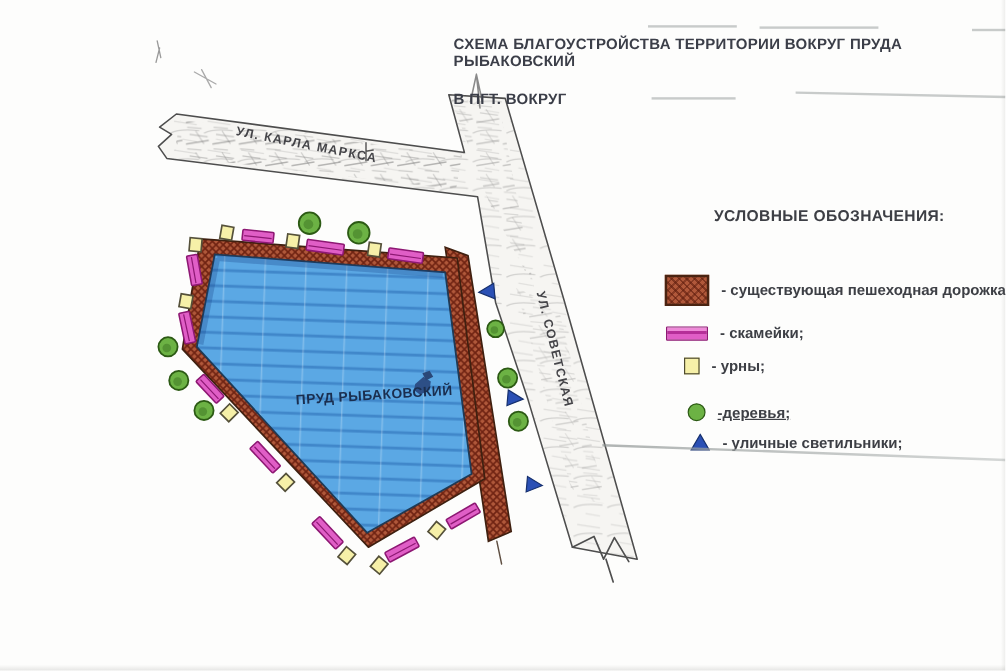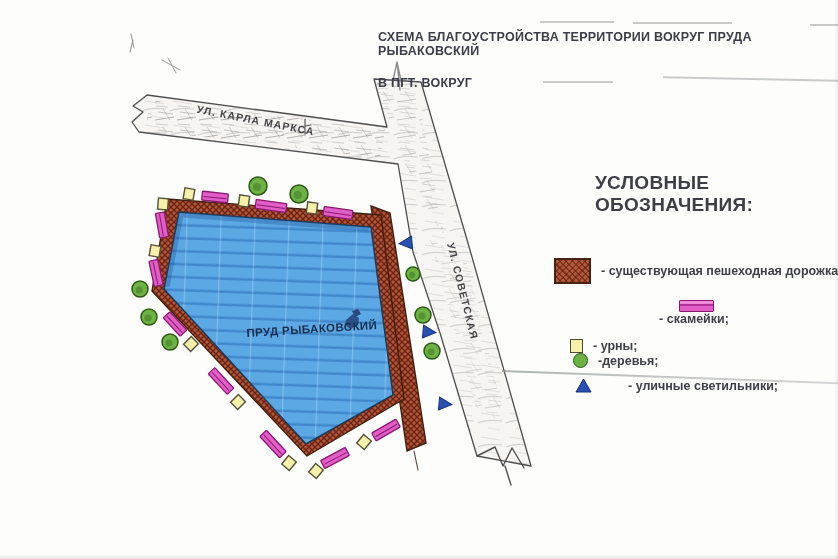--- a/index.html
+++ b/index.html
@@ -14,27 +14,27 @@
 
   .map-svg{position:absolute;left:0;top:0;}
 
   .title-block{
     position:absolute;left:378px;top:30px;width:456px;text-align:left;
     color:var(--text-dark);font-weight:bold;font-size:12.5px;letter-spacing:0.25px;line-height:14px;
   }
   .title-line2{margin-top:18px;font-size:12.5px;}
 
   .legend{position:absolute;left:540px;top:172px;width:298px;color:#3d3f45;}
-  .legend-title{font-weight:bold;font-size:19px;margin-left:55px;letter-spacing:0.3px;}
+  .legend-title{font-weight:bold;font-size:13px;margin-left:55px;letter-spacing:0.3px;}
   .lg-row{display:flex;align-items:center;}
   .lg-row.r1{margin-top:42px;}
-  .lg-row.r2{margin-top:16px;flex-direction:column;}
+  .lg-row.r2{margin-top:16px;}
   .lg-row.r3{margin-top:13px;align-items:center;}
-  .lg-row.r4{margin-top:0;}
-  .lg-row.r5{margin-top:10px;gap:26px;}
+  .lg-row.r4{margin-top:24px;text-decoration:underline;}
+  .lg-row.r5{margin-top:10px;}
   .lg-label{font-weight:bold;font-size:12.5px;margin-left:10px;white-space:nowrap;}
 
   .sw-path{width:33px;height:22px;margin-left:14px;flex:none;
     background:
       repeating-linear-gradient(45deg, rgba(90,25,10,0) 0 3px, rgba(90,25,10,0.55) 3px 4.5px),
       repeating-linear-gradient(-45deg, rgba(90,25,10,0) 0 3px, rgba(90,25,10,0.45) 3px 4.5px),
       var(--path-brown);
     border:2px solid #4a2412;}
   .sw-bench{width:33px;height:10px;margin-left:15px;flex:none;
     background:linear-gradient(to bottom,#ee8ad8 0 3px,#b52f98 3px 5px,var(--bench-pink) 5px 10px);

